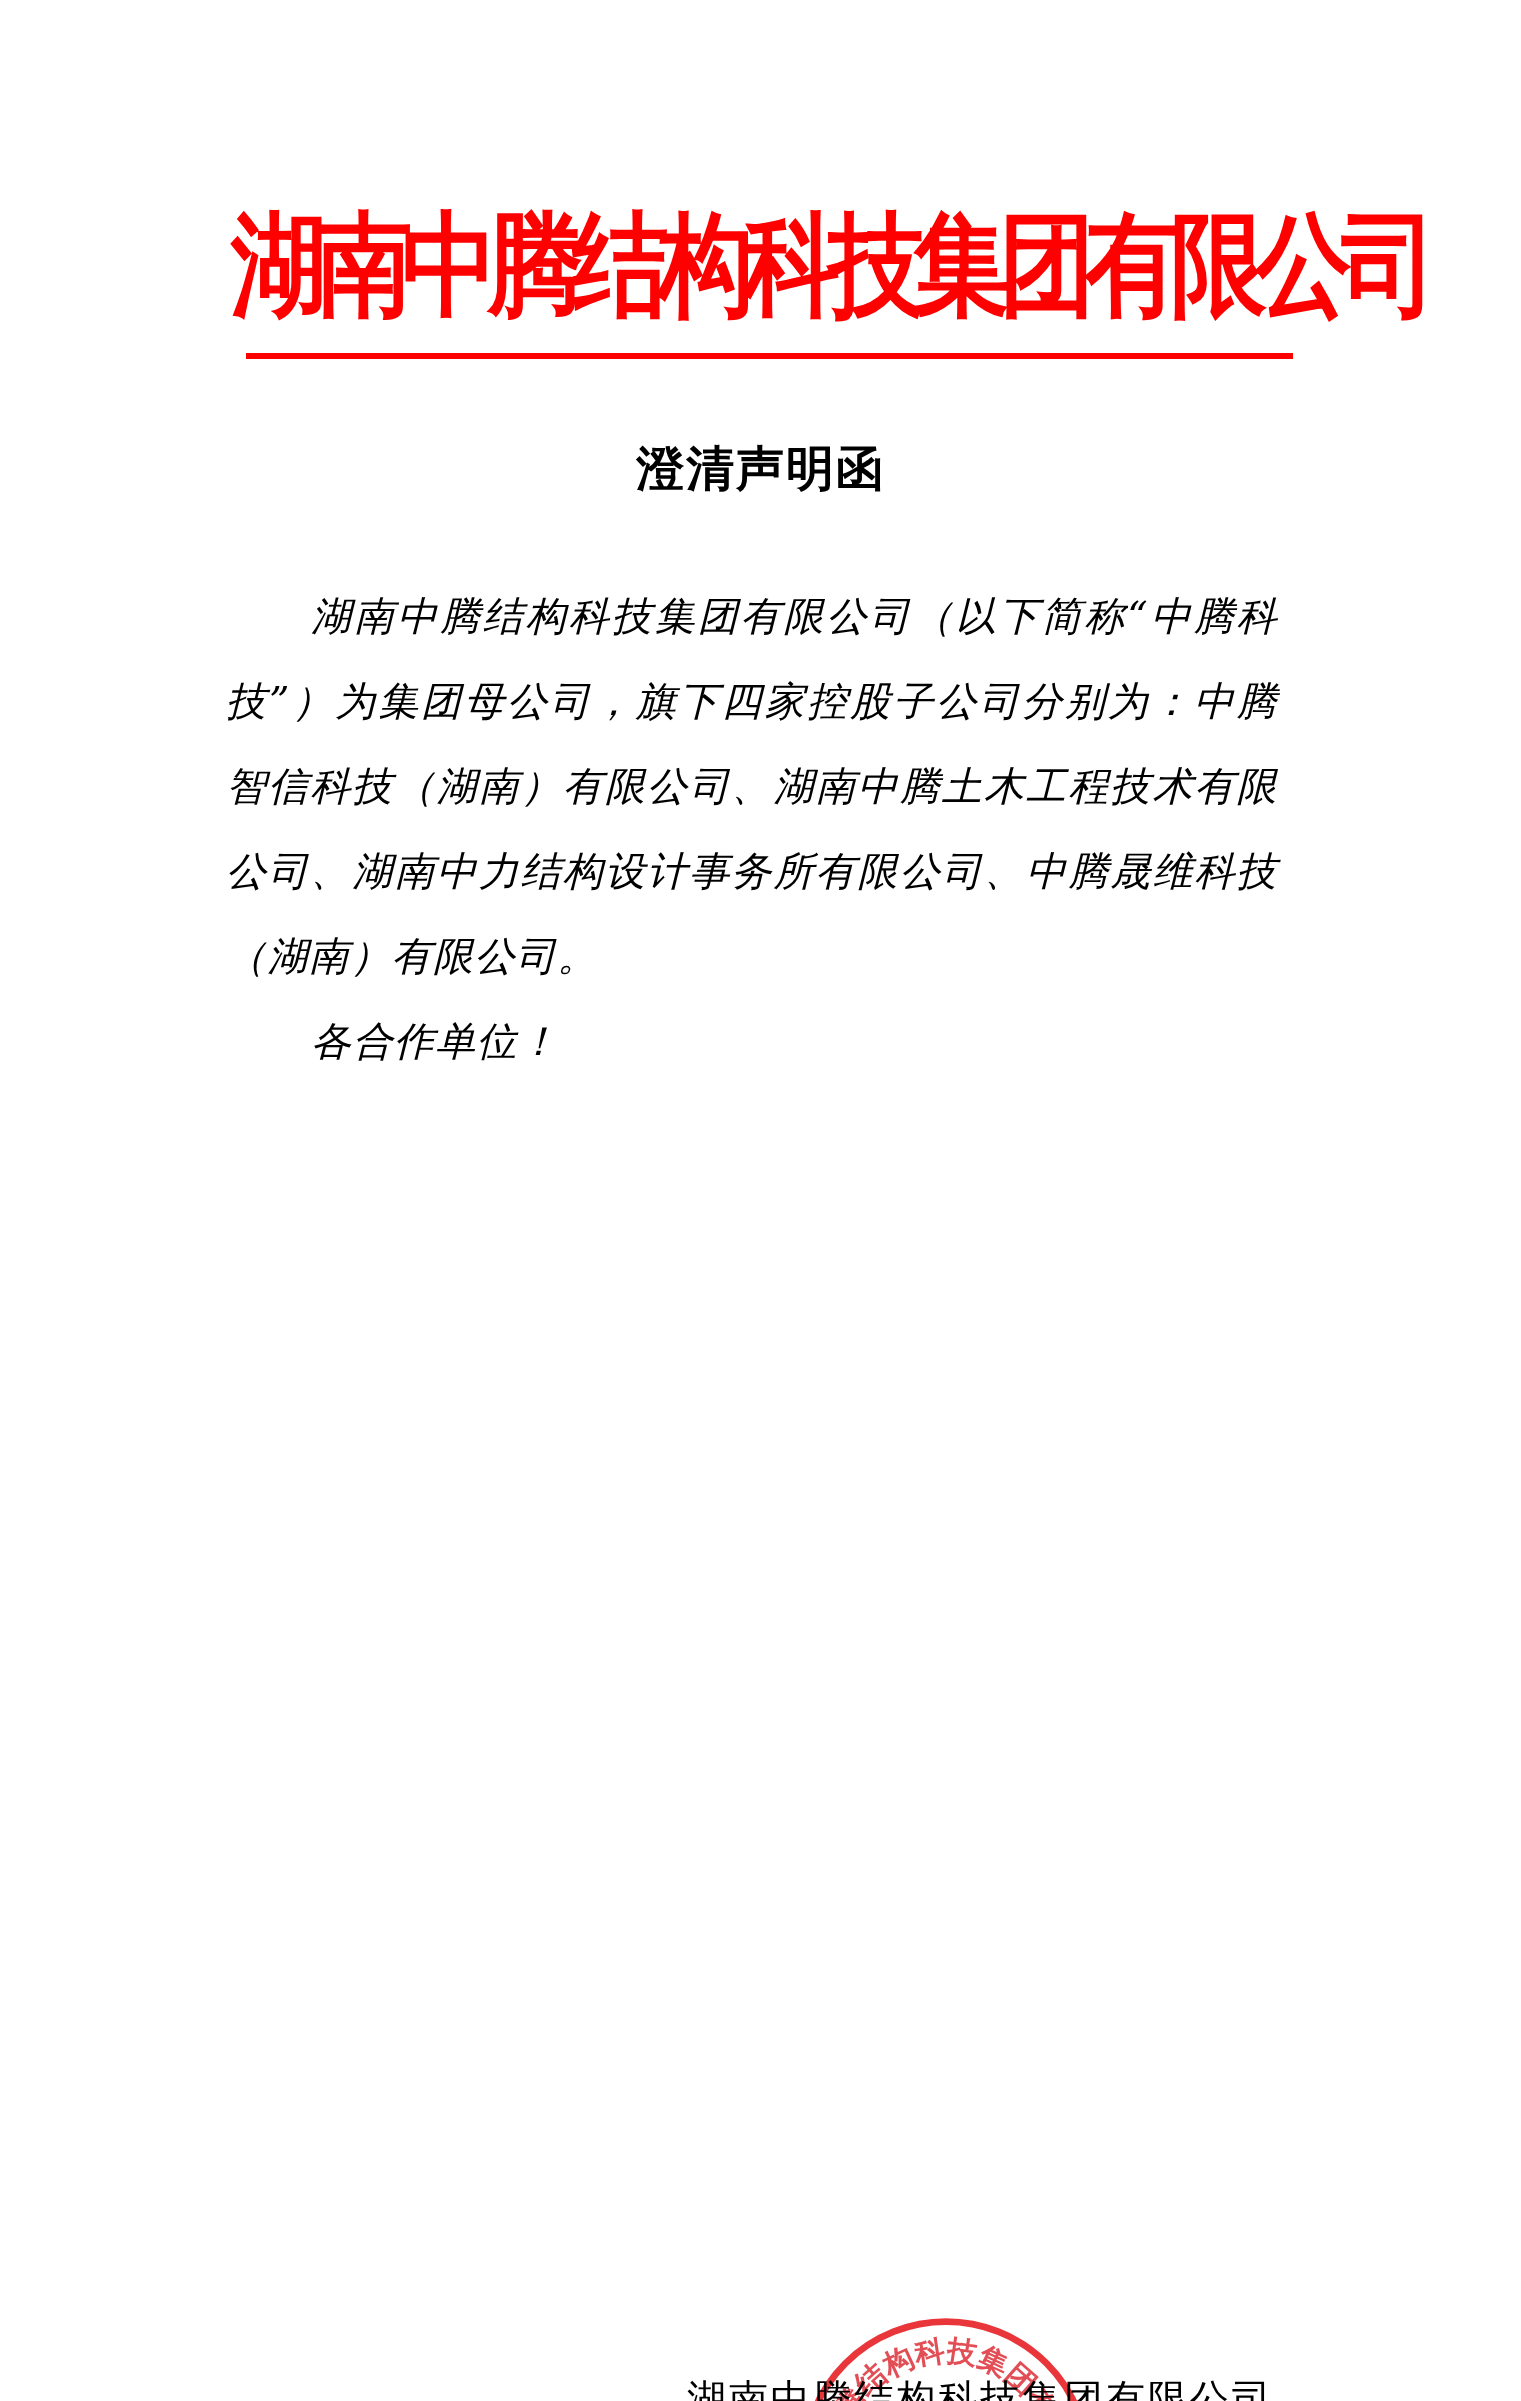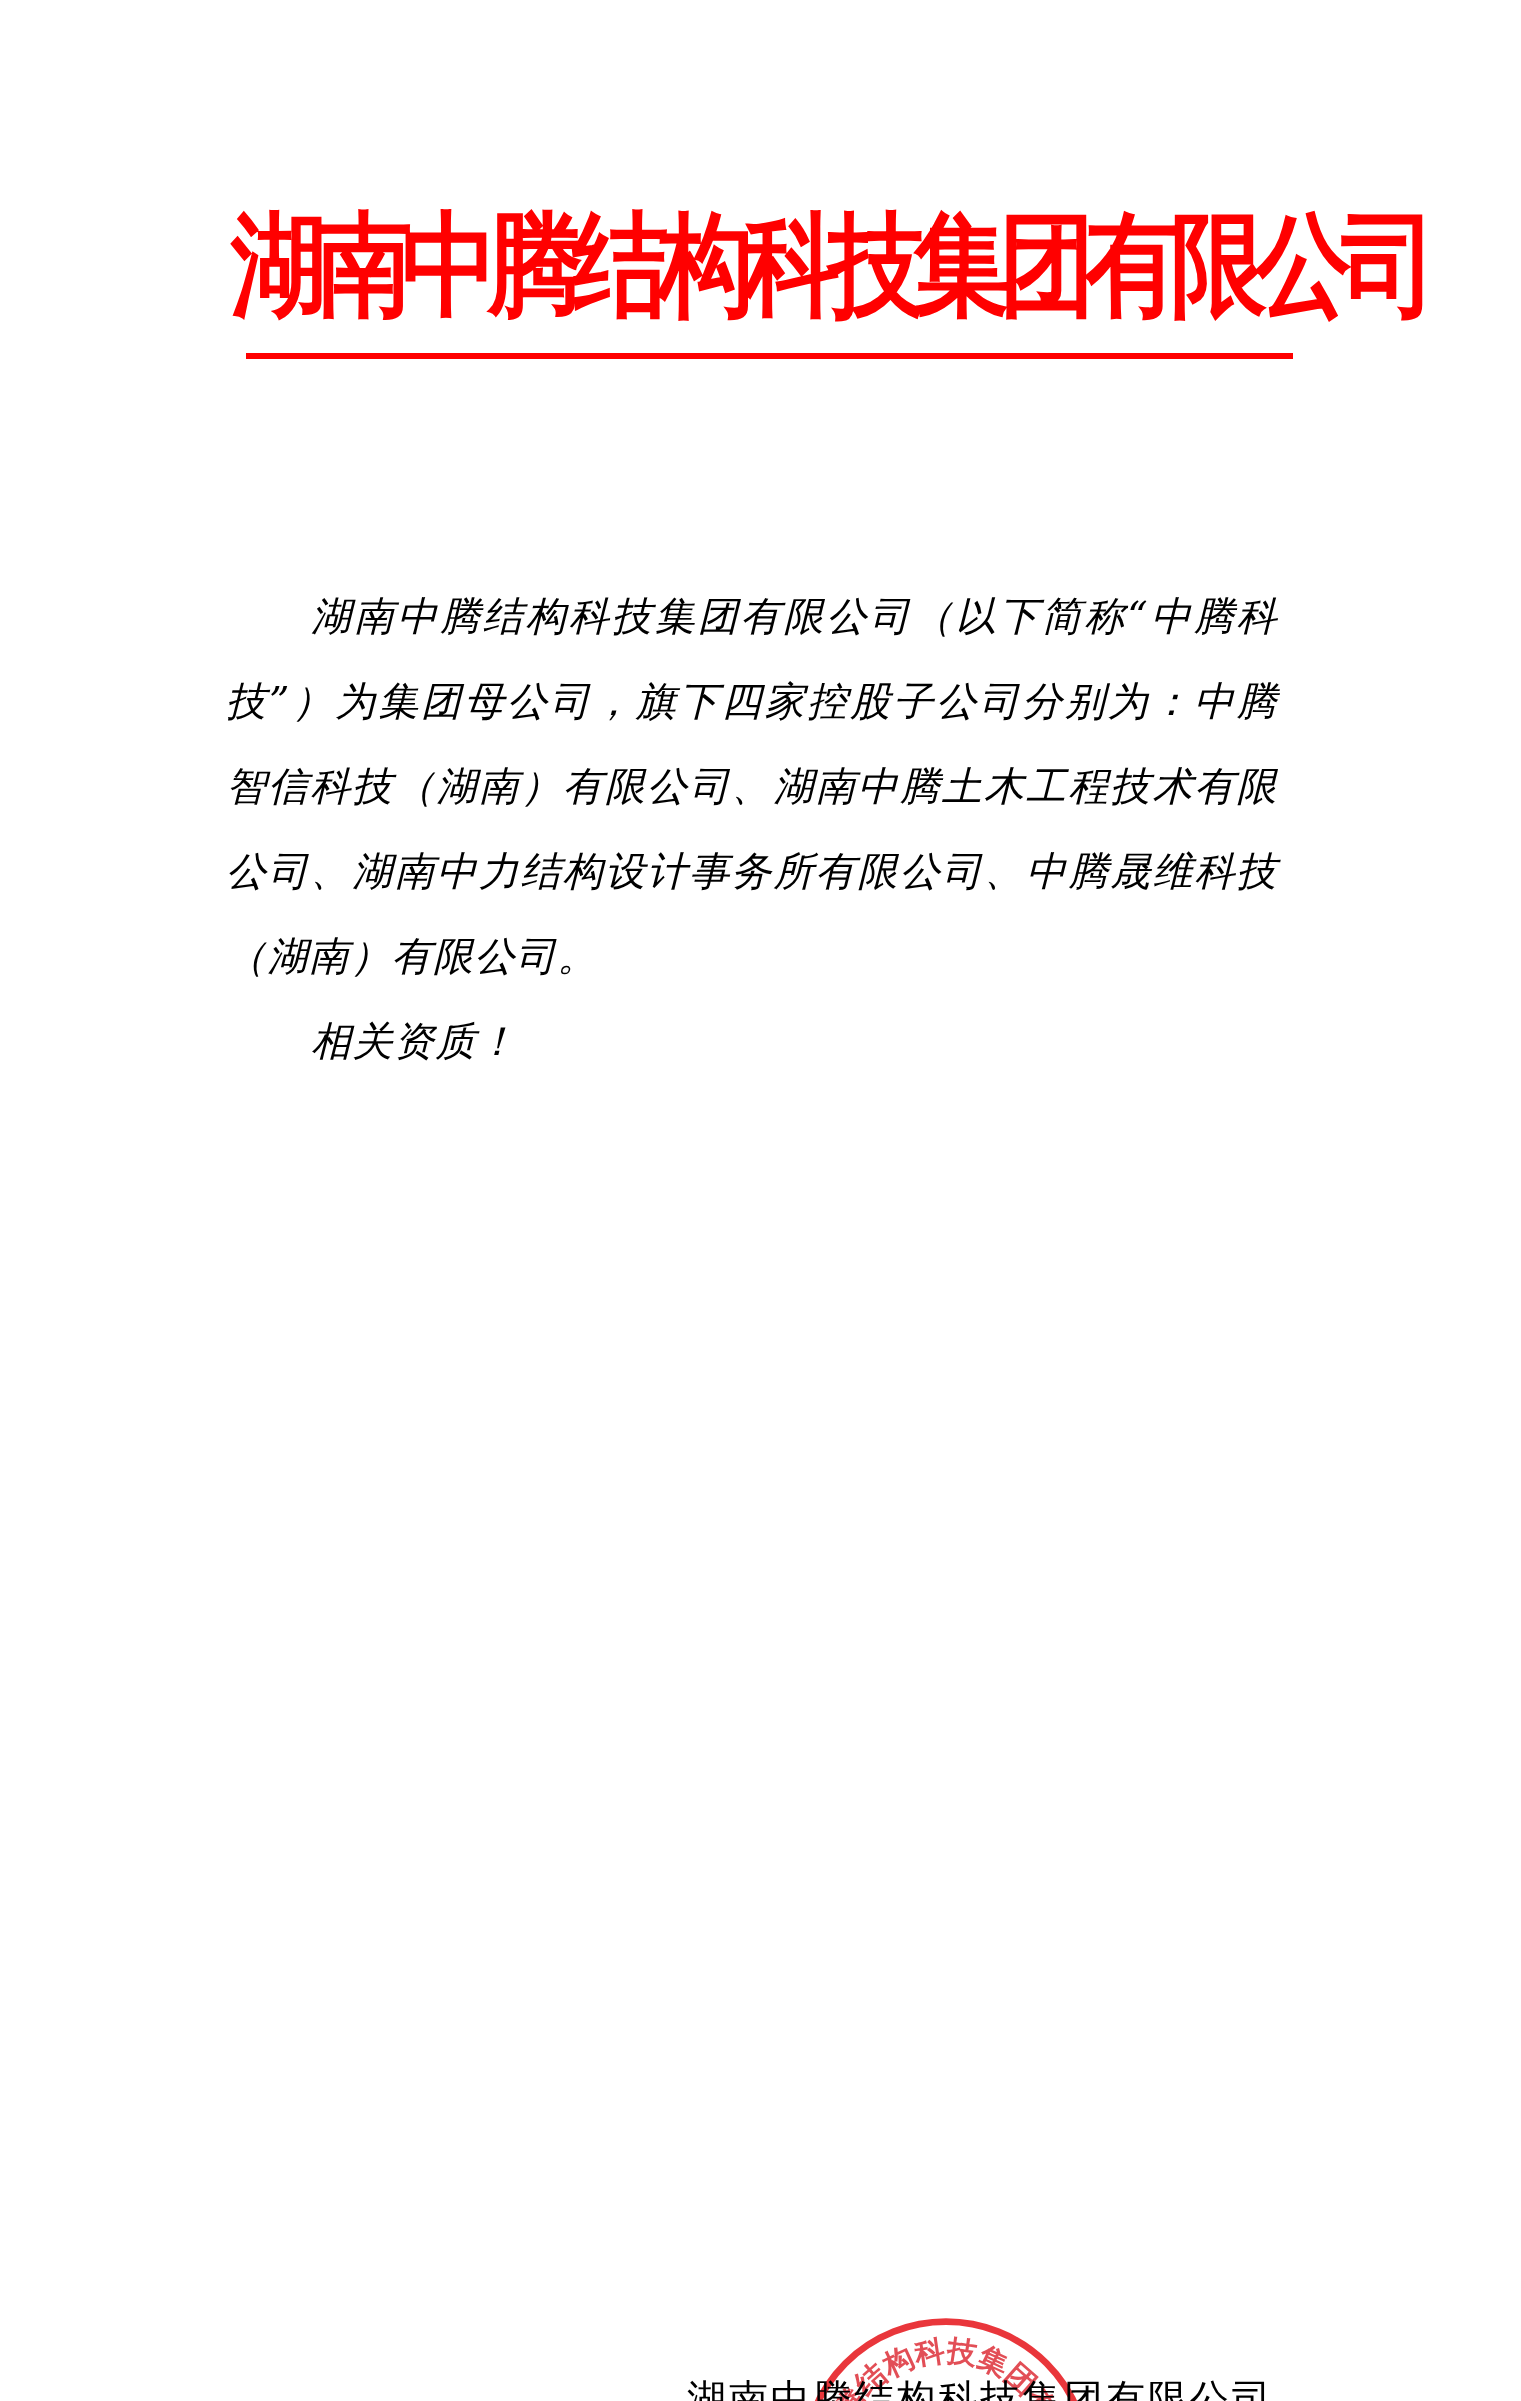--- a/index.html
+++ b/index.html
@@ -24,24 +24,25 @@
   .seal { position:absolute; left:797px; top:2315px; width:298px; height:298px; z-index:2; opacity:0.92; }
 </style>
 </head>
 <body>
 
 <div class="page">
 
   <div class="letterhead">湖南中腾结构科技集团有限公司</div>
   <div class="red-rule"></div>
 
+  <div class="doc-title">澄清声明函</div>
 
   <div class="body">
     <p class="para">湖南中腾结构科技集团有限公司（以下简称“中腾科技”）为集团母公司，旗下四家控股子公司分别为：中腾智信科技（湖南）有限公司、湖南中腾土木工程技术有限公司、湖南中力结构设计事务所有限公司、中腾晟维科技（湖南）有限公司。</p>
-    <p class="para">相关资质！</p>
+    <p class="para">各合作单位！</p>
   </div>
 
   <svg class="seal" viewBox="0 0 620 620">
     <defs>
       <path id="sealArc" d="M 110 390 A 215 215 0 1 1 510 390" fill="none"></path>
       <path id="numArc" d="M 150 470 A 230 230 0 0 0 470 470" fill="none"></path>
     </defs>
     <circle cx="310" cy="310" r="296" fill="none" stroke="#e8262b" stroke-width="14"></circle>
     <text font-family="DejaVu Sans, sans-serif" font-size="62" fill="#e04048" font-weight="bold">
       <textPath href="#sealArc" startOffset="50%" text-anchor="middle">湖南中腾结构科技集团有限公司</textPath>

